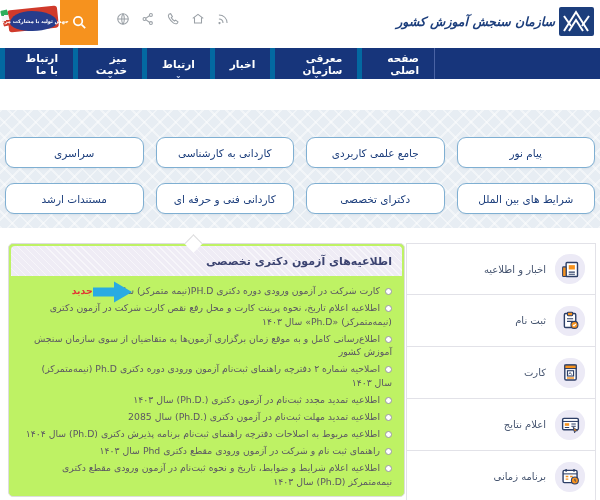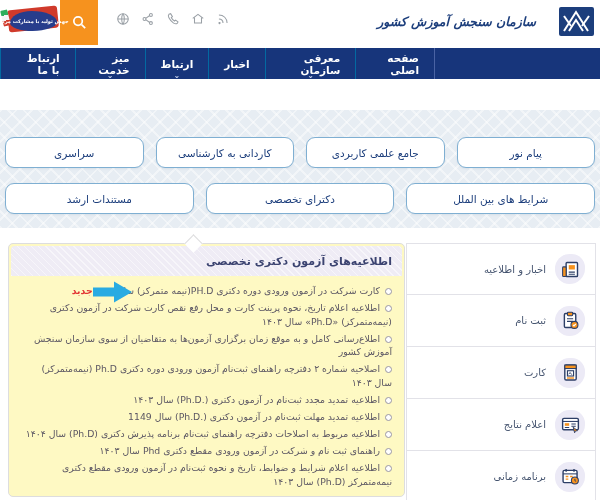--- a/index.html
+++ b/index.html
@@ -2,35 +2,35 @@
 <html lang="fa"><head>
 <meta charset="utf-8">
 <style>
   * { margin:0; padding:0; box-sizing:border-box; }
   html,body { width:600px; height:500px; overflow:hidden; background:#fff;
     font-family:"DejaVu Sans", sans-serif; }
   .stage { position:relative; width:600px; height:500px; background:#fff; }
 
   
   .header { position:absolute; top:0; left:0; width:600px; height:48px; background:#fff; }
-  .logo-wrap { position:absolute; top:6px; right:5px; display:flex; align-items:center; gap:22px; direction:ltr; cursor:pointer; }
+  .logo-wrap { position:absolute; top:6px; right:5px; display:flex; align-items:center; gap:3px; direction:ltr; cursor:pointer; }
   .logo-text { font-size:12.5px; font-weight:bold; color:#1c3e7c; font-style:italic; letter-spacing:-0.5px; }
   .logo-mark { width:37px; height:31px; display:block; }
   .social-icons { position:absolute; top:12px; left:116px; display:flex; gap:11px; align-items:center; }
   .social-icons .sicon { width:14px; height:14px; color:#9aa0a6; cursor:pointer; }
   .search-btn { position:absolute; top:0; left:60px; width:38px; height:45px; background:#f6921e; border:none; display:flex; align-items:center; justify-content:center; cursor:pointer; }
   .banner { position:absolute; top:4px; left:2px; width:57px; height:34px; cursor:default; }
   .banner .ribbon { position:absolute; left:6px; top:4px; width:50px; height:22px; background:#d03a2b; transform:rotate(-6deg); border-radius:3px; }
   .banner .flag { position:absolute; left:0; top:6px; width:7px; height:16px; background:linear-gradient(#2eaf5c 33%, #f5f5f5 33% 66%, #d03a2b 66%); transform:rotate(-14deg); border-radius:1px; }
   .banner .blob { position:absolute; left:8px; top:7px; width:47px; height:20px; background:#273d8c; border-radius:46% 54% 52% 48% / 60% 55% 45% 40%; display:flex; align-items:center; justify-content:center; }
   .banner .blob span { color:#fff; font-size:5px; font-weight:bold; white-space:nowrap; }
 
   
   .nav { position:absolute; top:48px; left:0; width:600px; height:31px; background:#17357b; display:flex; align-items:stretch; direction:rtl; padding-right:165px; }
-  .nav-item { position:relative; display:flex; align-items:center; padding:0 15px; color:#fff; font-size:10.5px; font-weight:bold; border-left:1px solid #0369a1; cursor:pointer; }
+  .nav-item { position:relative; display:flex; align-items:center; padding:0 15px; color:#fff; font-size:10.5px; font-weight:bold; border-left:5px solid #0369a1; cursor:pointer; }
   .nav-item:first-child { border-right:1px solid #4a63a4; }
   .nav-item .chev { position:absolute; bottom:1px; left:50%; transform:translateX(-50%); font-size:8px; color:#cfd9f0; line-height:5px; }
 
   
   .exam-section { position:absolute; top:110px; left:0; width:600px; height:118px;
     background-color:#e7edf3;
     background-image:
       repeating-linear-gradient(45deg, rgba(255,255,255,.45) 0 2px, transparent 2px 11px),
       repeating-linear-gradient(-45deg, rgba(255,255,255,.45) 0 2px, transparent 2px 11px);
     padding:27px 5px 0 5px; }
@@ -42,21 +42,21 @@
   
   .sidebar { position:absolute; top:243px; right:4px; width:190px; }
   .side-item { height:52px; background:#fff; border:1px solid #e2e2e8; border-top:none;
     display:flex; direction:rtl; align-items:center; gap:9px; padding-right:10px; cursor:pointer; }
   .side-item:first-child { border-top:1px solid #e2e2e8; }
   .side-blob { width:30px; height:30px; border-radius:50% 46% 54% 50%; background:#eceaf6; display:flex; align-items:center; justify-content:center; flex:none; }
   .side-label { font-size:10px; color:#45546f; }
 
   
   .panel { position:absolute; top:243px; left:8px; width:397px; height:254px;
-    background:#fef9c3; border:1px solid #ddddde; border-radius:5px; }
+    background:#bef264; border:1px solid #ddddde; border-radius:5px; }
   .notch { position:absolute; top:-7px; left:178px; width:13px; height:13px; background:#fff;
     border-left:1px solid #ddddde; border-top:1px solid #ddddde; transform:rotate(45deg); }
   .panel-title { height:30px; margin:2px; background:#efecf5;
     background-image:repeating-linear-gradient(45deg, rgba(255,255,255,.5) 0 1px, transparent 1px 5px);
     border-radius:4px 4px 0 0; display:flex; align-items:center; justify-content:flex-end;
     padding-right:10px; font-size:11px; font-weight:bold; color:#3b4370; }
   .ann-list { direction:rtl; padding:6px 12px 0 14px; }
   .ann-item { display:block; font-size:9.3px; color:#5b5663; line-height:13.5px; margin-bottom:3.6px; cursor:pointer; text-align:right; }
   .bullet { display:inline-block; width:7px; height:7px; border:1px solid #9a97a3; border-radius:50%; margin-left:5px; vertical-align:-1px; background:#fff; }
   .badge-new { color:#e23434; font-weight:bold; margin-right:4px; }
@@ -149,20 +149,21 @@
   <div class="exam-section">
     <div class="exam-row">
       <button class="exam-btn">پیام نور</button>
       <button class="exam-btn">جامع علمی کاربردی</button>
       <button class="exam-btn">کاردانی به کارشناسی</button>
       <button class="exam-btn">سراسری</button>
     </div>
     <div class="exam-row">
       <button class="exam-btn">شرایط های بین الملل</button>
       <button class="exam-btn">دکترای تخصصی</button>
+      <button class="exam-btn">کاردانی فنی و حرفه ای</button>
       <button class="exam-btn">مستندات ارشد</button>
     </div>
   </div>
 
   <aside class="sidebar">
 
     <div class="side-item">
       <span class="side-blob">
         <svg width="21" height="21" viewBox="0 0 24 24">
           <rect x="7" y="4" width="13" height="16" rx="1" fill="#fff" stroke="#2c3e66" stroke-width="1.6"></rect>
@@ -260,21 +261,21 @@
     <svg class="arrow-ind" viewBox="0 0 40 22">
       <polygon points="0,6.5 21,6.5 21,0.5 39,11 21,21.5 21,15.5 0,15.5" fill="#29abe2"></polygon>
     </svg>
 
     <div class="ann-list">
       <a class="ann-item"><span class="bullet"></span><span>کارت شرکت در آزمون ورودی دوره دکتری PH.D(نیمه متمرکز) سال۱۴۰۴</span><span class="badge-new">جدید</span></a>
       <a class="ann-item"><span class="bullet"></span><span>اطلاعیه اعلام تاریخ، نحوه پرینت کارت و محل رفع نقص کارت شرکت در آزمون دکتری (نیمه‌متمرکز) «Ph.D» سال ۱۴۰۳</span></a>
       <a class="ann-item"><span class="bullet"></span><span>اطلاع‌رسانی کامل و به موقع زمان برگزاری آزمون‌ها به متقاضیان از سوی سازمان سنجش آموزش کشور</span></a>
       <a class="ann-item"><span class="bullet"></span><span>اصلاحیه شماره ۲ دفترچه راهنمای ثبت‌نام آزمون ورودی دوره دکتری Ph.D (نیمه‌متمرکز) سال ۱۴۰۳</span></a>
       <a class="ann-item"><span class="bullet"></span><span>اطلاعیه تمدید مجدد ثبت‌نام در آزمون دکتری (.Ph.D) سال ۱۴۰۳</span></a>
-      <a class="ann-item"><span class="bullet"></span><span>اطلاعیه تمدید مهلت ثبت‌نام در آزمون دکتری (.Ph.D) سال 1149</span></a>
+      <a class="ann-item"><span class="bullet"></span><span>اطلاعیه تمدید مهلت ثبت‌نام در آزمون دکتری (.Ph.D) سال 2085</span></a>
       <a class="ann-item"><span class="bullet"></span><span>اطلاعیه مربوط به اصلاحات دفترچه راهنمای ثبت‌نام برنامه پذیرش دکتری (Ph.D) سال ۱۴۰۴</span></a>
       <a class="ann-item"><span class="bullet"></span><span>راهنمای ثبت نام و شرکت در آزمون ورودی مقطع دکتری Phd سال ۱۴۰۳</span></a>
       <a class="ann-item"><span class="bullet"></span><span>اطلاعیه اعلام شرایط و ضوابط، تاریخ و نحوه ثبت‌نام در آزمون ورودی مقطع دکتری نیمه‌متمرکز (Ph.D) سال ۱۴۰۳</span></a>
     </div>
 
   </section>
 
 </div>
 
 </body></html>

